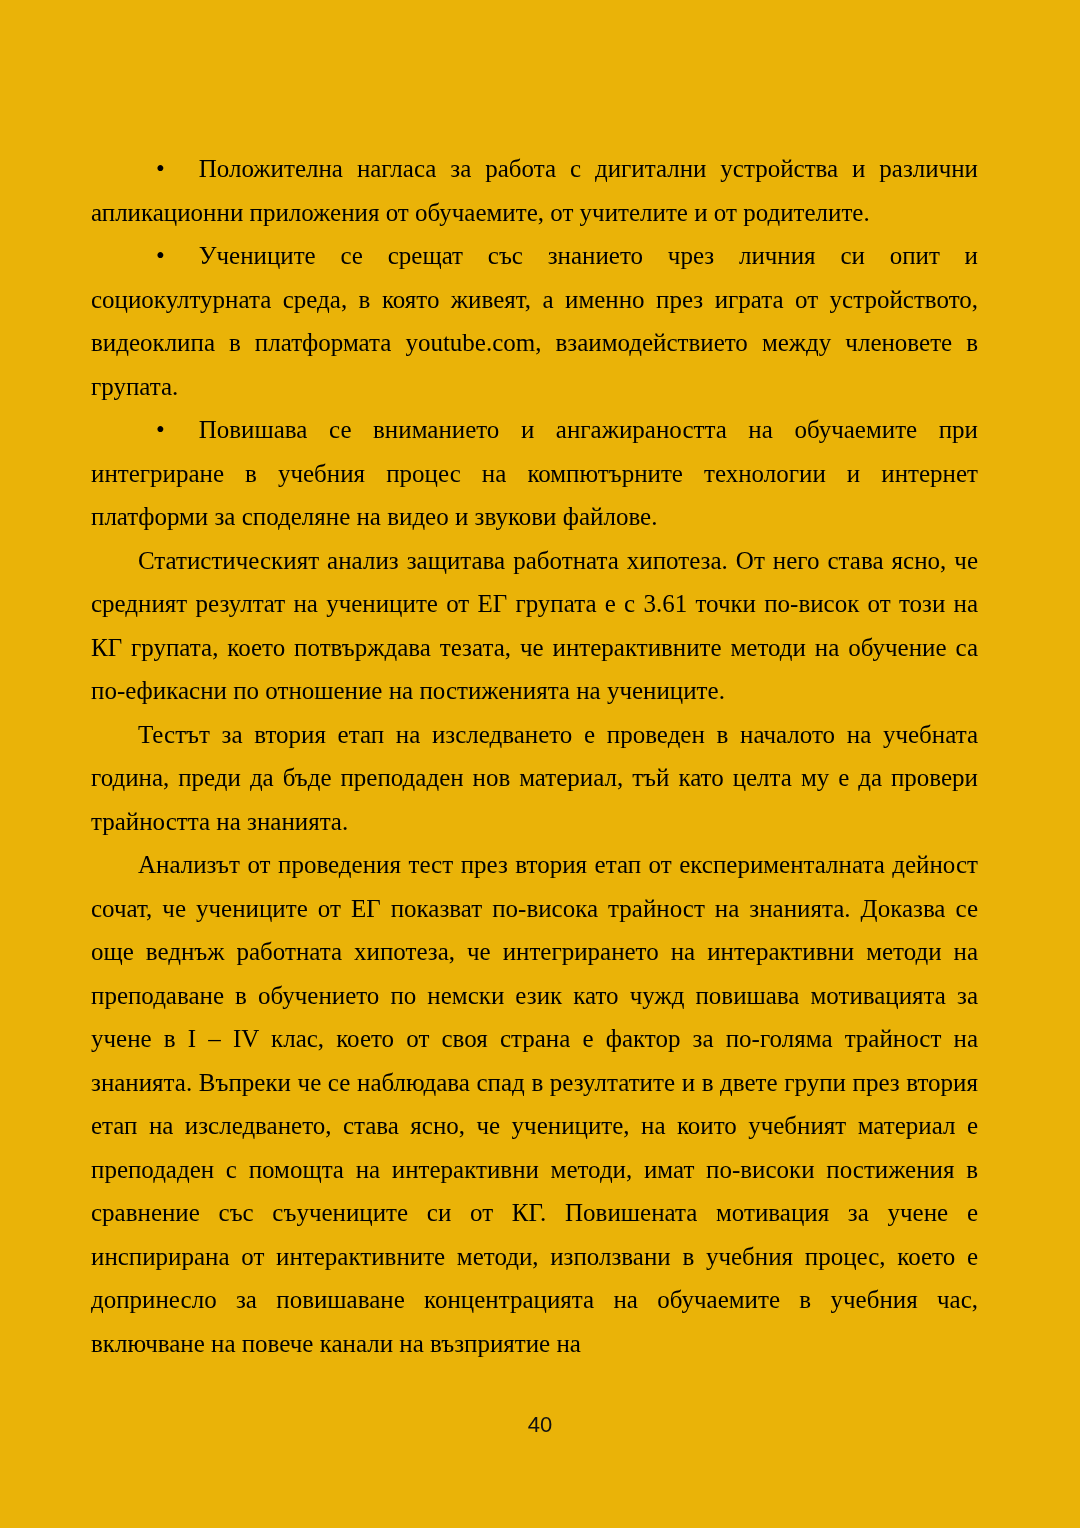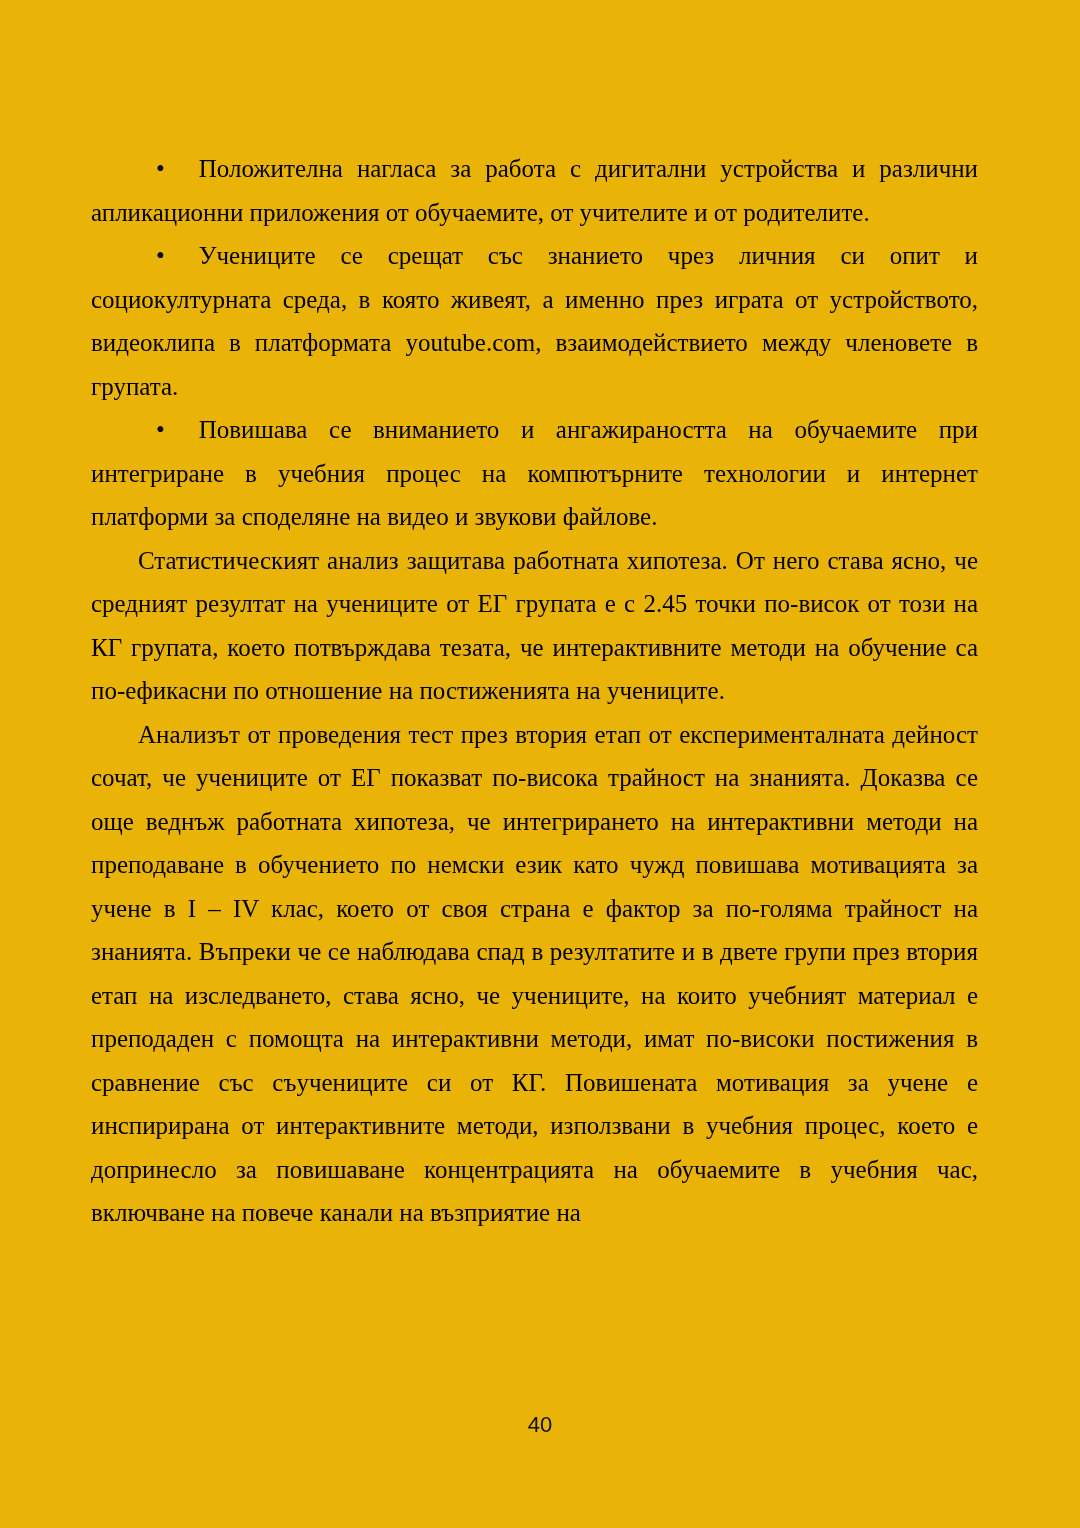--- a/index.html
+++ b/index.html
@@ -62,22 +62,23 @@
 <div class="page">
 
   <div class="doc-body">
 
     <p class="para para-bullet"><span class="bullet-marker">•</span><span class="tab-space"></span><span>Положителна нагласа за работа с дигитални устройства и различни апликационни приложения от обучаемите, от учителите и от родителите.</span></p>
 
     <p class="para para-bullet"><span class="bullet-marker">•</span><span class="tab-space"></span><span>Учениците се срещат със знанието чрез личния си опит и социокултурната среда, в която живеят, а именно през играта от устройството, видеоклипа в платформата youtube.com, взаимодействието между членовете в групата.</span></p>
 
     <p class="para para-bullet"><span class="bullet-marker">•</span><span class="tab-space"></span><span>Повишава се вниманието и ангажираността на обучаемите при интегриране в учебния процес на компютърните технологии и интернет платформи за споделяне на видео и звукови файлове.</span></p>
 
-    <p class="para para-indent"><span>Статистическият анализ защитава работната хипотеза. От него става ясно, че средният резултат на учениците от ЕГ групата е с 2.45 точки по-висок от този на КГ групата, което потвърждава тезата, че интерактивните методи на обучение са по-ефикасни по отношение на постиженията на учениците.</span></p>
+    <p class="para para-indent"><span>Статистическият анализ защитава работната хипотеза. От него става ясно, че средният резултат на учениците от ЕГ групата е с 3.61 точки по-висок от този на КГ групата, което потвърждава тезата, че интерактивните методи на обучение са по-ефикасни по отношение на постиженията на учениците.</span></p>
 
+    <p class="para para-indent"><span>Тестът за втория етап на изследването е проведен в началото на учебната година, преди да бъде преподаден нов материал, тъй като целта му е да провери трайността на знанията.</span></p>
 
     <p class="para para-indent"><span>Анализът от проведения тест през втория етап от експерименталната дейност сочат, че учениците от ЕГ показват по-висока трайност на знанията. Доказва се още веднъж работната хипотеза, че интегрирането на интерактивни методи на преподаване в обучението по немски език като чужд повишава мотивацията за учене в I – IV клас, което от своя страна е фактор за по-голяма трайност на знанията. Въпреки че се наблюдава спад в резултатите и в двете групи през втория етап на изследването, става ясно, че учениците, на които учебният материал е преподаден с помощта на интерактивни методи, имат по-високи постижения в сравнение със съучениците си от КГ. Повишената мотивация за учене е инспирирана от интерактивните методи, използвани в учебния процес, което е допринесло за повишаване концентрацията на обучаемите в учебния час, включване на повече канали на възприятие на</span></p>
 
   </div>
 
   <div class="page-number">40</div>
 
 </div>
 
 </body></html>

